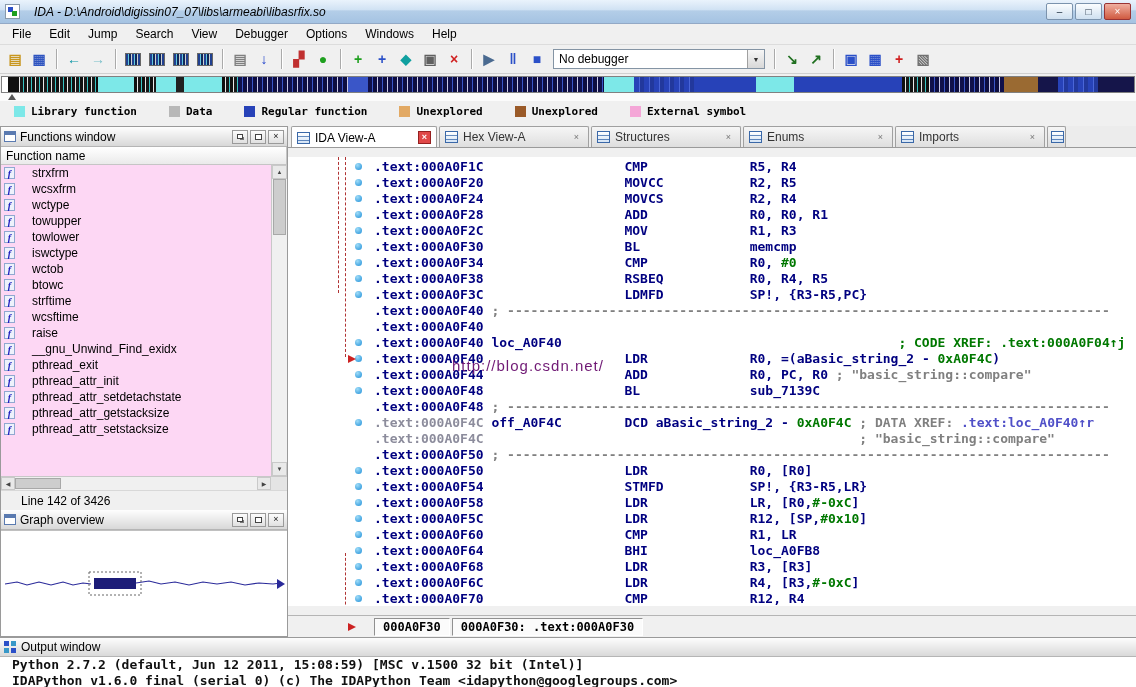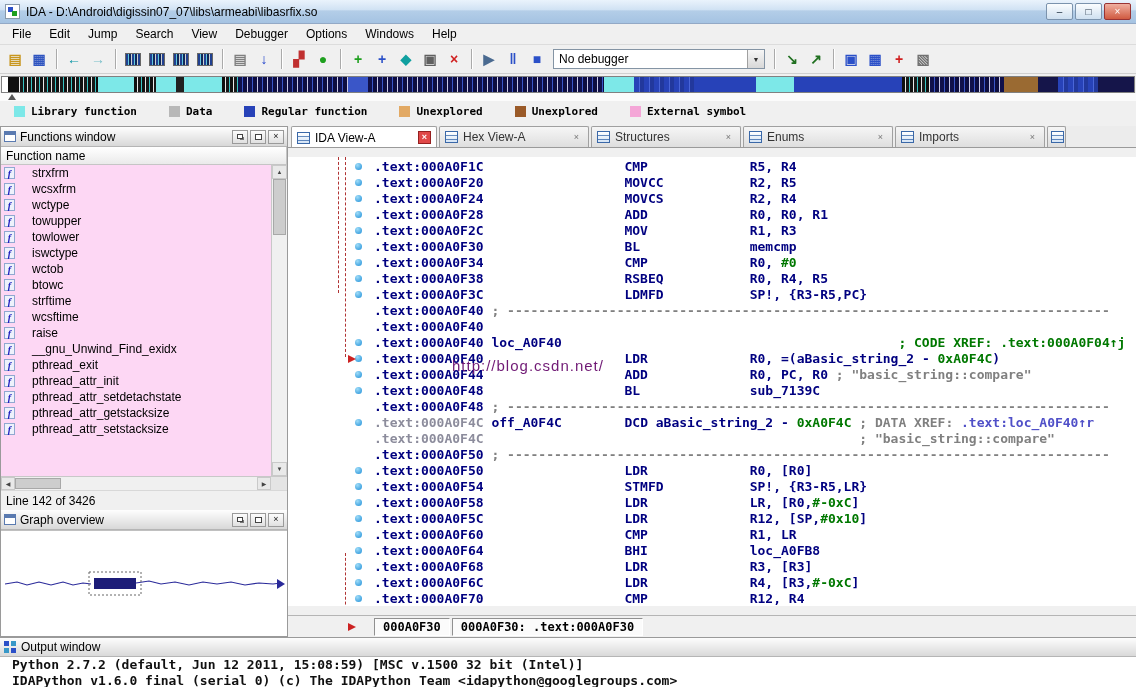--- a/index.html
+++ b/index.html
@@ -7,21 +7,21 @@
   body{font-family:"Liberation Sans",sans-serif;font-size:12px;background:#f0f0f0;color:#000;}
   .app{width:1136px;height:687px;display:flex;flex-direction:column;}
 
   
   .titlebar{height:24px;flex:none;display:flex;align-items:center;padding:0 5px;
     background:linear-gradient(#eaf3fc 0%,#cfe1f3 45%,#b4cee8 46%,#a5c3e2 100%);
     border-bottom:1px solid #93a9c6;}
   .app-icon{width:15px;height:15px;border:1px solid #8899aa;background:#fff;position:relative;flex:none;}
   .app-icon::before{content:"";position:absolute;left:2px;top:2px;width:5px;height:5px;background:#2b50c8;}
   .app-icon::after{content:"";position:absolute;right:2px;bottom:2px;width:5px;height:5px;background:#1fa01f;}
-  .title-text{margin-left:6px;white-space:nowrap;}
+  .title-text{margin-left:14px;white-space:nowrap;font-style:italic;}
   .win-btns{margin-left:auto;display:flex;gap:2px;}
   .win-btn{width:27px;height:17px;border:1px solid #7b93ad;border-radius:2px;font-size:10px;line-height:1;
     display:flex;align-items:center;justify-content:center;background:linear-gradient(#fbfdfe,#cfe0f0);color:#234;}
   .win-btn.close{background:linear-gradient(#f0b0a0,#d05a40);color:#fff;border-color:#933;}
 
   
   .menubar{height:21px;flex:none;display:flex;align-items:center;padding-left:3px;background:#f0f0f0;border-bottom:1px solid #dcdcdc;}
   .menu-item{padding:3px 9px;}
   .toolbar{height:29px;flex:none;display:flex;align-items:center;padding:0 4px;gap:2px;background:#f0f0f0;border-bottom:1px solid #d0d0d0;}
   .tb-sep{width:1px;height:20px;background:#aaa;box-shadow:1px 0 0 #fff;margin:0 4px;flex:none;}
@@ -74,21 +74,21 @@
   .vscroll{position:absolute;right:0;top:0;bottom:0;width:16px;background:#f0f0f0;border-left:1px solid #c8c8c8;
     display:flex;flex-direction:column;}
   .scroll-btn{height:14px;flex:none;background:#e9e9e9;border:1px solid #c9c9c9;font-size:6px;color:#444;
     display:flex;align-items:center;justify-content:center;}
   .vthumb{height:56px;flex:none;background:#cdcdcd;border:1px solid #a8a8a8;margin:0 1px;}
   .vspacer,.hspacer{flex:1;}
   .hscroll{height:14px;flex:none;display:flex;background:#f0f0f0;border-top:1px solid #c8c8c8;}
   .hscroll .scroll-btn{width:14px;height:100%;}
   .hthumb{width:46px;background:#cdcdcd;border:1px solid #a8a8a8;margin:1px 0;}
   .hcorner{width:16px;flex:none;background:#e4e4e4;}
-  .line-status{height:20px;flex:none;display:flex;align-items:center;padding-left:5px;border-top:1px solid #d8d8d8;background:#f0f0f0;}
+  .line-status{height:20px;flex:none;display:flex;align-items:center;padding-left:20px;border-top:1px solid #d8d8d8;background:#f0f0f0;}
   .graph-area{height:106px;flex:none;background:#fff;border-top:1px solid #c0c0c0;}
 
   
   .right-panel{flex:1;display:flex;flex-direction:column;min-width:0;gap:9px;}
   .tabbar{height:22px;flex:none;display:flex;align-items:flex-end;gap:2px;padding-left:3px;background:#ececec;
     border-bottom:1px solid #9a9a9a;overflow:hidden;}
   .tab{height:21px;width:150px;flex:none;display:flex;align-items:center;gap:5px;padding:0 5px;
     border:1px solid #a0a0a0;border-bottom:none;border-radius:2px 2px 0 0;
     background:linear-gradient(#f6f6f6,#dedede);color:#333;white-space:nowrap;overflow:hidden;}
   .tab.active{background:#fff;height:22px;margin-bottom:-1px;color:#000;width:146px;}

